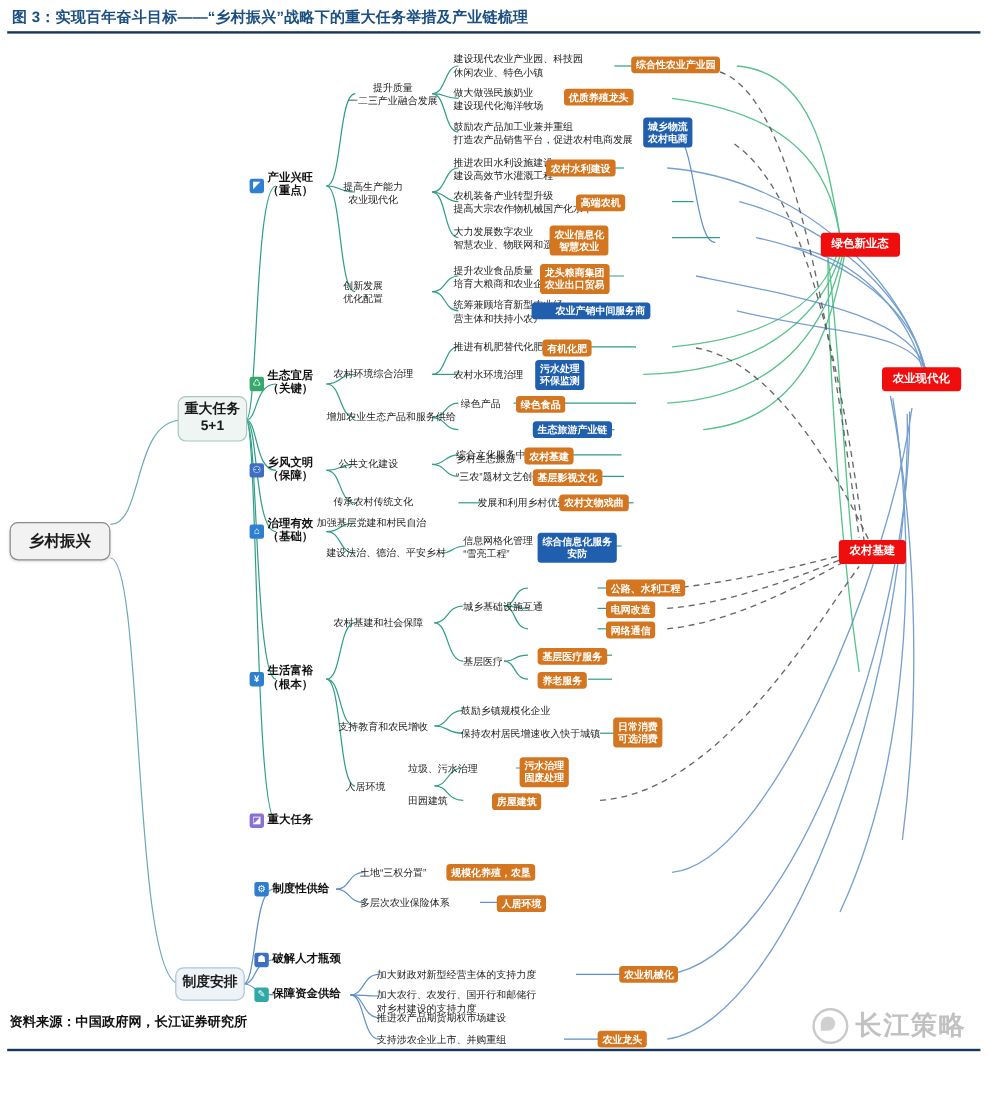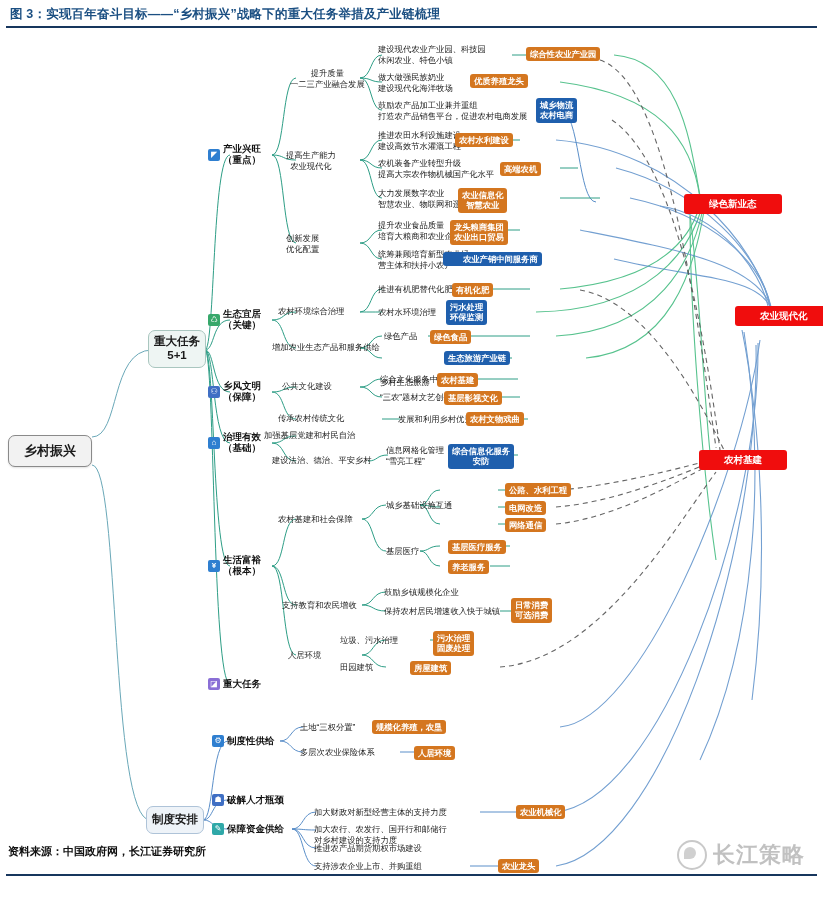--- a/index.html
+++ b/index.html
@@ -69,21 +69,21 @@
   .txt{font-size:8.3px;color:#222;line-height:1.35;letter-spacing:0px;}
 
   
   .tag{
     position:absolute;box-sizing:border-box;border-radius:3px;
     font-size:8.3px;font-weight:bold;color:#fff;line-height:1.3;
     padding:1.5px 4px;white-space:pre;text-align:center;
   }
   .tag.orange{background:#d4761f;}
   .tag.blue{background:#1f5fad;}
-  .tag.red{background:#f00d0d;border-radius:3px;padding:4px 25px;font-size:9.5px;}
+  .tag.red{background:#f00d0d;border-radius:3px;padding:4px 9px;font-size:9.5px;}
 </style>
 </head>
 <body>
 
 <div id="root">
 
   <div class="fig-title">图 3：实现百年奋斗目标——“乡村振兴”战略下的重大任务举措及产业链梳理</div>
   <div class="rule-top"></div>
   <div class="rule-bot"></div>
   <div class="source">资料来源：中国政府网，长江证券研究所</div>
@@ -328,21 +328,21 @@
   <div class="node txt" style="left:314px;top:824px;">加大农行、农发行、国开行和邮储行
 对乡村建设的支持力度</div>
   <div class="node txt" style="left:314px;top:843px;">推进农产品期货期权市场建设</div>
   <div class="node txt" style="left:314px;top:861px;">支持涉农企业上市、并购重组</div>
 
   <div class="tag orange" style="left:526px;top:47px;">综合性农业产业园</div>
   <div class="tag orange" style="left:470px;top:74px;">优质养殖龙头</div>
   <div class="tag blue" style="left:536px;top:98px;">城乡物流
 农村电商</div>
   <div class="tag orange" style="left:455px;top:133px;">农村水利建设</div>
-  <div class="tag orange" style="left:500px;top:162px;">高端农机</div>
+  <div class="tag orange" style="left:480px;top:162px;">高端农机</div>
   <div class="tag orange" style="left:458px;top:188px;">农业信息化
 智慧农业</div>
   <div class="tag orange" style="left:450px;top:220px;">龙头粮商集团
 农业出口贸易</div>
   <div class="tag blue" style="left:443px;top:252px;padding-left:20px;">农业产销中间服务商</div>
   <div class="tag orange" style="left:452px;top:283px;">有机化肥</div>
   <div class="tag blue" style="left:446px;top:300px;">污水处理
 环保监测</div>
   <div class="tag orange" style="left:430px;top:330px;">绿色食品</div>
   <div class="tag blue" style="left:444px;top:351px;">生态旅游产业链</div>

